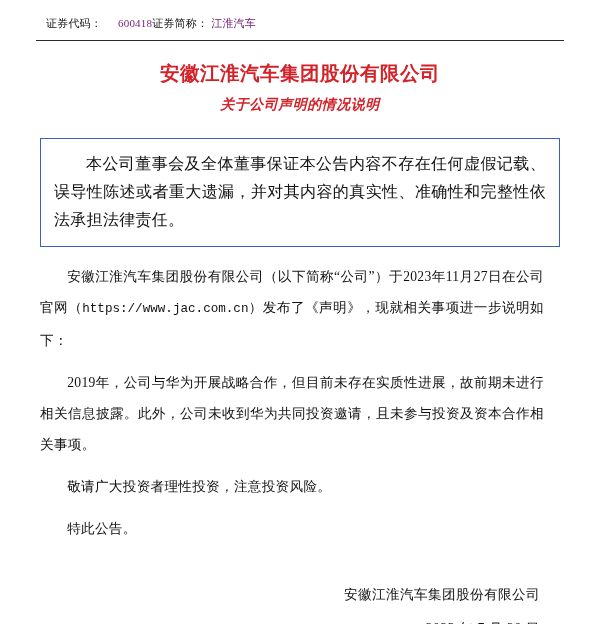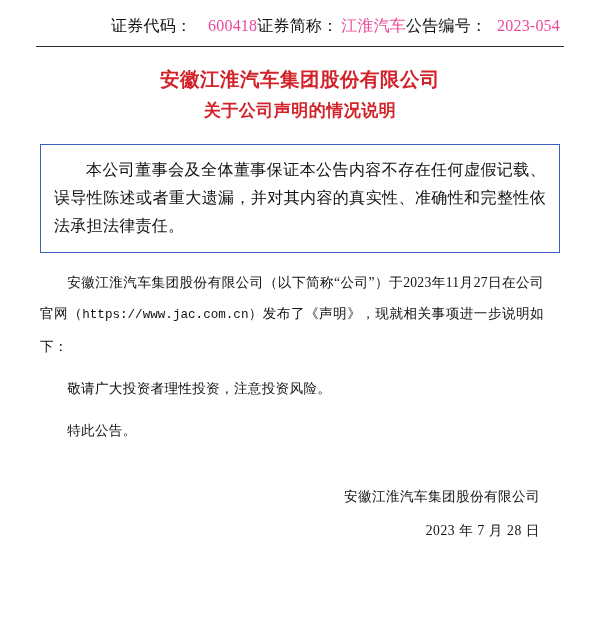--- a/index.html
+++ b/index.html
@@ -18,37 +18,37 @@
     position: relative;
     width: 600px;
     height: 624px;
     box-sizing: border-box;
     padding: 12px 34px 0 34px;
   }
   
   .header-row {
     display: flex;
     align-items: baseline;
-    justify-content: flex-end;
-    font-size: 16px;
+    justify-content: flex-start;
+    font-size: 11px;
     letter-spacing: 0.2px;
     padding-top: 4px;
     padding-left: 12px;
     padding-right: 6px;
   }
   .header-cell {
     white-space: nowrap;
     display: flex;
     align-items: baseline;
   }
   .header-label {
     color: #111;
   }
   .header-value {
-    color: #ec4899;
+    color: #701a75;
     margin-left: 14px;
     font-family: "Liberation Serif", serif;
   }
   .header-cell.code .header-value { margin-left: 16px; }
   .header-cell.abbr .header-value { margin-left: 3px; }
   .header-cell.notice .header-value { margin-left: 10px; }
 
   .header-rule {
     border: none;
     border-top: 1.4px solid #2b2b2b;
@@ -60,21 +60,22 @@
     text-align: center;
     margin-top: 17px;
     color: #d2232a;
     font-weight: bold;
     font-size: 19.5px;
     line-height: 31px;
     letter-spacing: 0.5px;
     font-family: "Liberation Serif", "DejaVu Serif", serif;
   }
   .title-line-2 {
-    font-size: 17px;
+    font-size: 14px;
+    font-style: italic;
   }
 
   
   .statement-box {
     margin: 18px 6px 0 6px;
     border: 1.2px solid #3b5fc0;
     padding: 11px 13px 12px 13px;
     font-size: 16px;
     line-height: 28px;
     text-align: justify;
@@ -127,39 +128,36 @@
 
   <div class="header-row">
     <div class="header-cell code">
       <span class="header-label">证券代码：</span>
       <span class="header-value">600418</span>
     </div>
     <div class="header-cell abbr">
       <span class="header-label">证券简称：</span>
       <span class="header-value">江淮汽车</span>
     </div>
-    <div class="header-cell notice">
-      <span class="header-label">公告编号：</span>
-      <span class="header-value">2023-054</span>
-    </div>
   </div>
 
   <hr class="header-rule">
 
   <div class="title-block">
     <div class="title-line-1">安徽江淮汽车集团股份有限公司</div>
     <div class="title-line-2">关于公司声明的情况说明</div>
   </div>
 
   <div class="statement-box">
     <p>本公司董事会及全体董事保证本公告内容不存在任何虚假记载、误导性陈述或者重大遗漏，并对其内容的真实性、准确性和完整性依法承担法律责任。</p>
   </div>
 
   <div class="body">
     <p><span>安徽江淮汽车集团股份有限公司（以下简称“公司”）于2023年11月27日在公司官网（</span><span class="mono">https://www.jac.com.cn</span><span>）发布了《声明》，现就相关事项进一步说明如下：</span></p>
+    <p>2019年，公司与华为开展战略合作，但目前未存在实质性进展，故前期未进行相关信息披露。此外，公司未收到华为共同投资邀请，且未参与投资及资本合作相关事项。</p>
     <p>敬请广大投资者理性投资，注意投资风险。</p>
     <p>特此公告。</p>
   </div>
 
   <div class="signature">
     <div>安徽江淮汽车集团股份有限公司</div>
     <div class="sig-date">2023 年 7 月 28 日</div>
   </div>
 
 </div>

